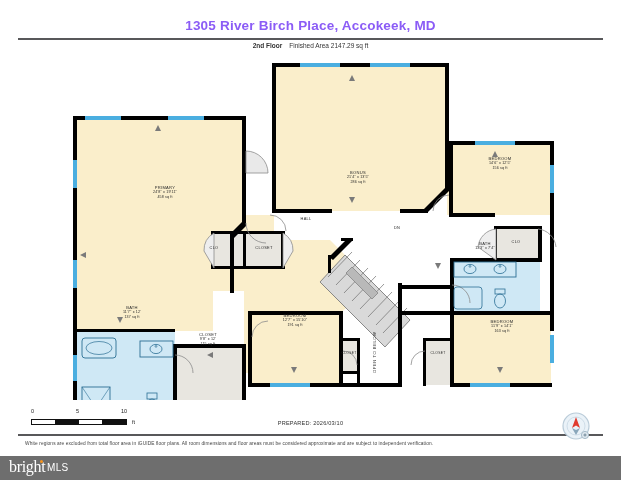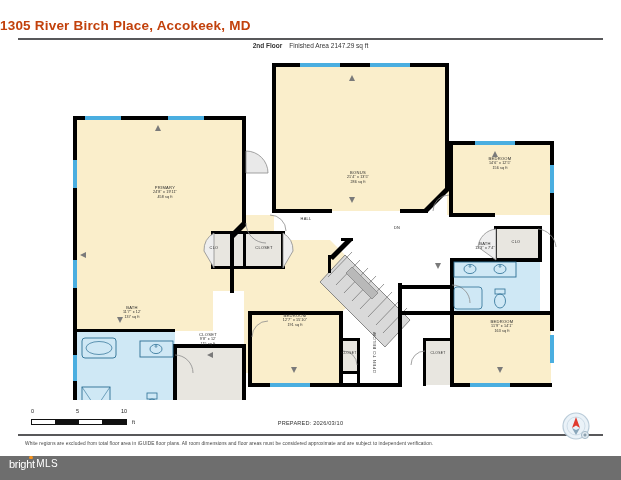--- a/index.html
+++ b/index.html
@@ -5,22 +5,22 @@
   html,body{margin:0;padding:0;}
   body{
     width:621px;height:480px;background:#ffffff;
     font-family:"Liberation Sans", sans-serif;
     color:#1a1a1a;overflow:hidden;position:relative;
   }
   #page{position:relative;width:621px;height:480px;}
 
   
   .title{
-    position:absolute;left:0;top:18px;width:621px;text-align:left;
-    font-size:13.5px;font-weight:bold;letter-spacing:.2px;color:#c2410c;
+    position:absolute;left:0;top:18px;width:621px;text-align:center;
+    font-size:13.5px;font-weight:bold;letter-spacing:.2px;color:#8b5cf6;
   }
   .hrule{
     position:absolute;left:18px;top:38px;width:585px;height:2px;background:#58585a;
   }
   .subline{
     position:absolute;left:0;top:42px;width:621px;text-align:center;
     font-size:6.5px;color:#333;
   }
   .subline .flr{font-weight:bold;}
   .subline .area{margin-left:7px;}
@@ -65,21 +65,21 @@
 
   
   .compass{position:absolute;left:560px;top:410px;width:34px;height:34px;}
 
   
   .footbar{position:absolute;left:0;top:456px;width:621px;height:24px;background:#6e6e6e;}
   .logo{
     position:absolute;left:9px;top:459px;height:18px;
     display:flex;align-items:baseline;color:#fff;
   }
-  .logo .bw{font-family:Liberation Sans, sans-serif;font-size:11px;letter-spacing:-.3px;line-height:1;}
+  .logo .bw{font-family:Liberation Serif, serif;font-size:16px;letter-spacing:-.3px;line-height:1;}
   .logo .dot{
     width:3.5px;height:3.5px;background:#f7941e;border-radius:50%;
     position:relative;left:-5.5px;top:-9px;
   }
   .logo .mls{font-size:10px;letter-spacing:.4px;margin-left:-2px;position:relative;top:-1px;}
 </style>
 </head>
 <body>
 
 <div id="page">

